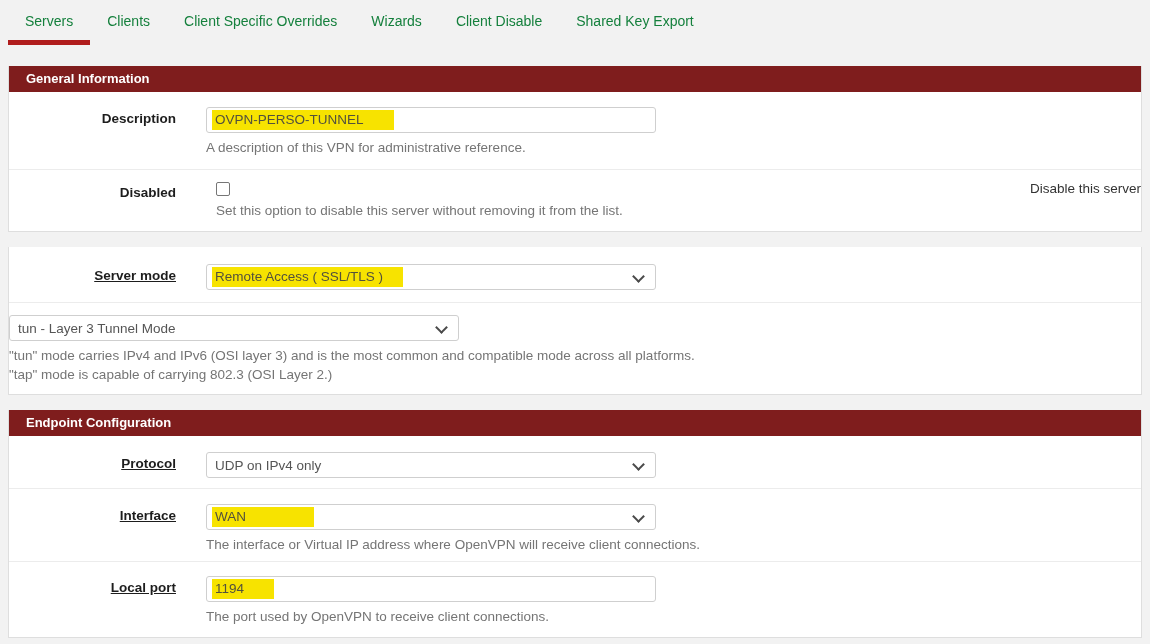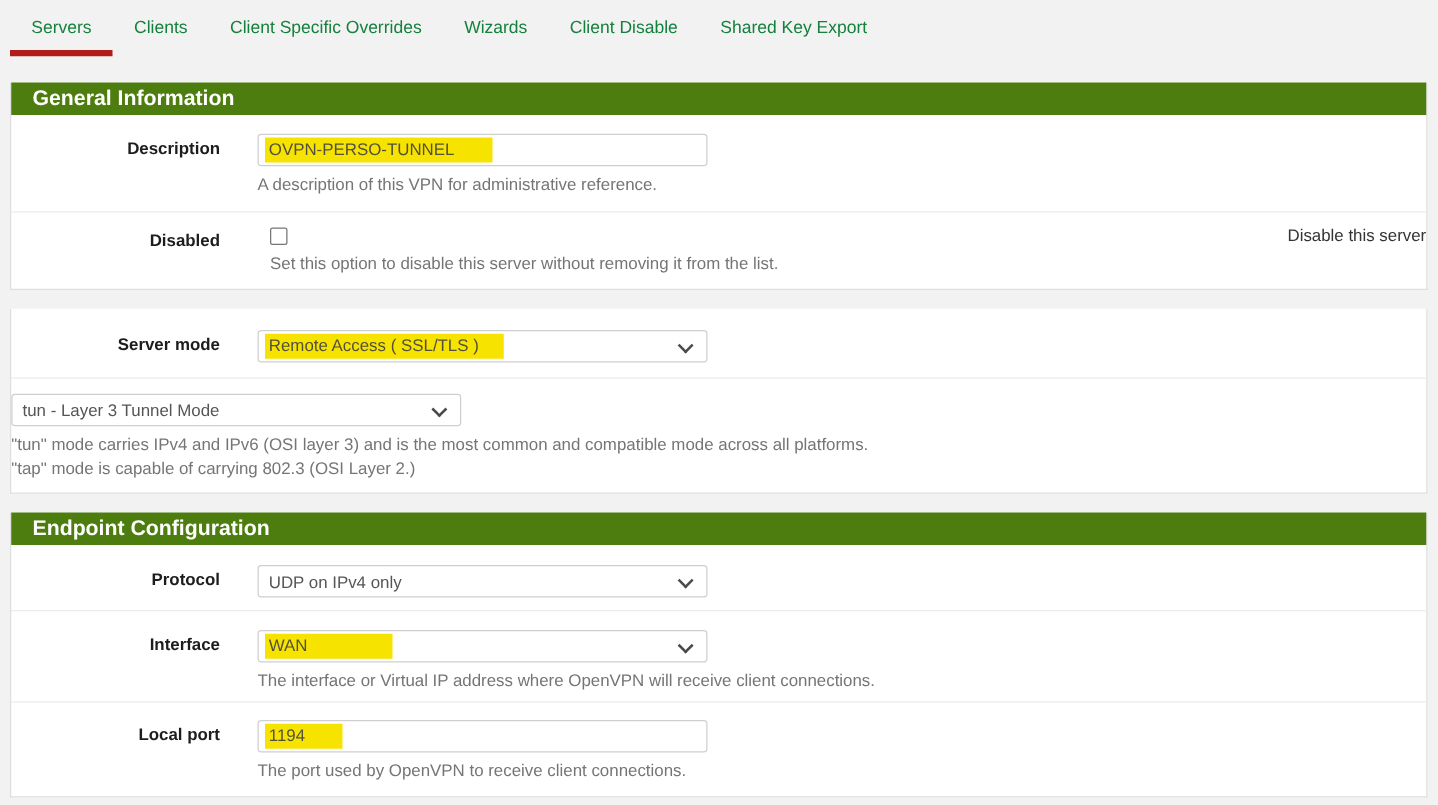--- a/index.html
+++ b/index.html
@@ -26,48 +26,48 @@
   }
   
   .content{margin-top:21px;}
   .panel{
     margin:0 8px 15px 8px;
     background:#ffffff;
     border:1px solid #dedede;
     border-top:none;
   }
   .panel-heading{
-    background:#4d7c0f;
+    background:#7f1d1d;
     color:#ffffff;
     font-weight:bold;
-    font-size:17px;
+    font-size:13px;
     padding:5px 10px 5px 17px;
     line-height:16px;
   }
   .form-row{display:flex;}
   .form-row.sep{border-top:1px solid #ececec;}
   .col-label{
     flex:none;width:197px;box-sizing:border-box;
     text-align:right;padding-right:30px;
     font-weight:bold;font-size:13.5px;color:#1d1d1d;
     padding-top:4px;
   }
-  .col-label .u{text-align:right;}
+  .col-label .u{text-decoration:underline;text-align:right;}
   .col-content{flex:1;min-width:0;}
   
   .p-desc   {padding:15px 0 13px 0;}
   .p-disab  {padding:11px 0 12px 0;gap:10px;}
   .p-smode  {padding:17px 0 12px 0;}
   .p-dmode  {padding:12px 0 11px 0;}
   .p-proto  {padding:16px 0 10px 0;}
   .p-iface  {padding:15px 0 8px 0;}
   .p-lport  {padding:14px 0 12px 0;}
   
   .text-input,.select-box{
-    width:360px;height:26px;box-sizing:border-box;
+    width:450px;height:26px;box-sizing:border-box;
     border:1px solid #cfcfcf;border-radius:3px;
     background:#fff;
     display:flex;align-items:center;
     padding:0 8px;
     font-size:13.5px;color:#555;
     position:relative;
   }
   .select-box{cursor:pointer;}
   .chev{
     position:absolute;right:12px;top:50%;

